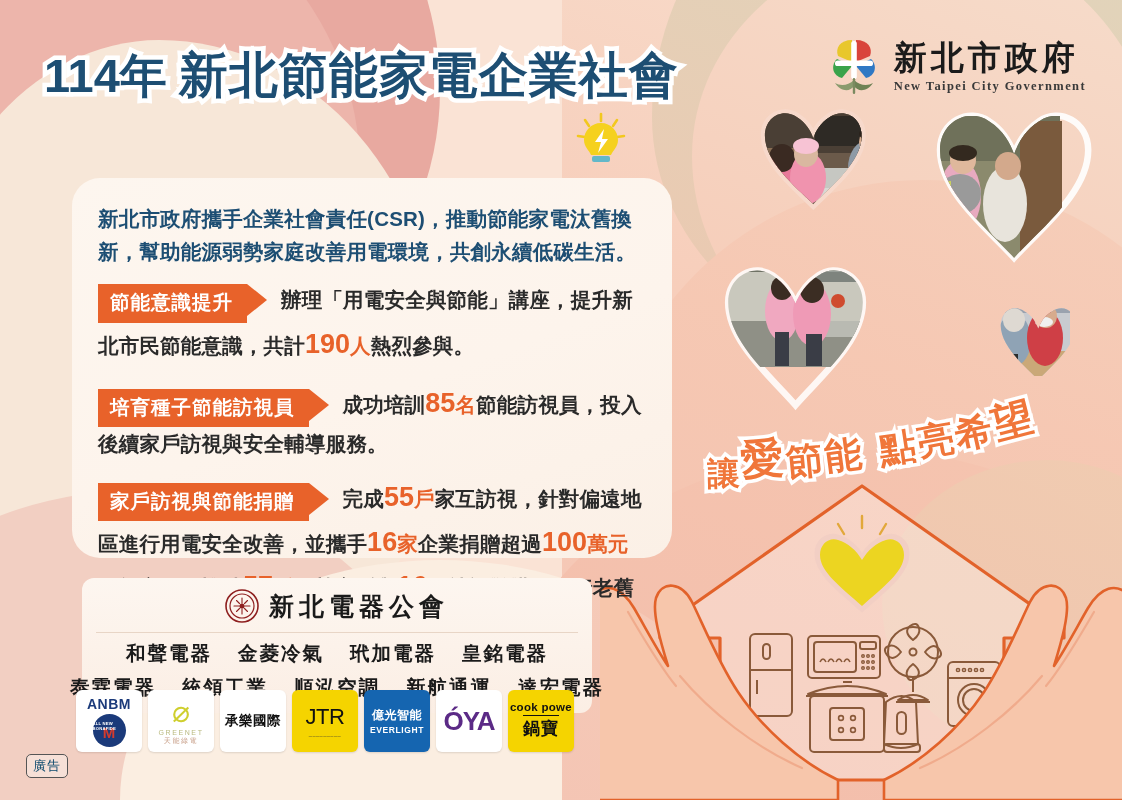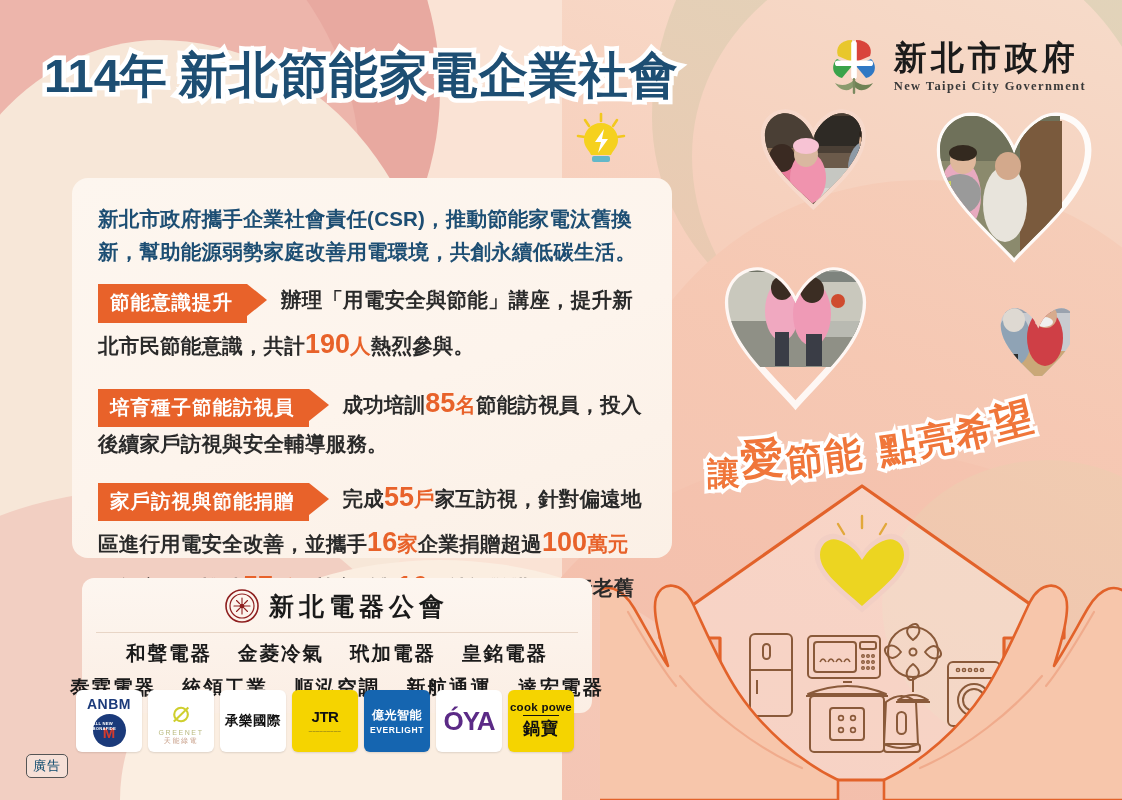--- a/index.html
+++ b/index.html
@@ -137,21 +137,21 @@
   .bulb {
     position: absolute; right: 62px; top: 6px;
     width: 54px; height: 60px;
   }
 
   
   .panel {
     position: absolute; left: 72px; top: 178px;
     width: 600px; height: 380px;
     background: linear-gradient(160deg, #fdf6ef 0%, #fdf4ec 55%, #fbf0e6 100%);
-    border-radius: 16px;
+    border-radius: 28px;
     z-index: 7;
     padding: 24px 26px 18px 26px;
   }
   .lead {
     font-size: 20.5px; font-weight: 700; color: #1d4e73;
     line-height: 1.62; letter-spacing: .2px;
   }
 
   .section { margin-top: 15px; }
   .sec-body {
@@ -232,21 +232,21 @@
   }
   .lg-anbm-circ span { font-size: 4.2px; color: #fff; font-weight: 700; letter-spacing: .2px; position: absolute; top: 7px; }
   .lg-anbm-m { font-size: 15px; color: #d23b2e; font-weight: 700; line-height: 1; margin-top: 5px; }
 
   .lg-green-g { font-size: 30px; color: #cfcf2e; line-height: 1; }
   .lg-green-t { font-size: 7px; color: #b9b97f; letter-spacing: 1.6px; margin-top: 2px; }
   .lg-green-s { font-size: 7px; color: #c9a08a; letter-spacing: 1.6px; }
 
   .lg-cl { font-size: 13.5px; font-weight: 700; color: #111; letter-spacing: .5px; }
 
-  .lg-jtr { font-size: 15px; font-weight: 700; color: #111; letter-spacing: -.5px; }
+  .lg-jtr { font-size: 22px; font-weight: 400; color: #111; letter-spacing: -.5px; }
   .lg-jtr-sub { font-size: 4.5px; color: #333; letter-spacing: .4px; margin-top: 4px; }
 
   .lg-ever-zh { font-size: 12px; font-weight: 700; color: #fff; letter-spacing: .5px; }
   .lg-ever-en { font-size: 8.5px; font-weight: 700; color: #fff; letter-spacing: .6px; margin-top: 1px; }
 
   .lg-oya { font-size: 26px; font-weight: 700; color: #5b2a86; letter-spacing: -1px; }
 
   .lg-cook { font-size: 11.5px; font-weight: 700; color: #111; line-height: 1.02; letter-spacing: .3px; }
   .lg-guobao { font-size: 17px; font-weight: 700; color: #111; border-top: 1.5px solid #111; margin-top: 2px; padding-top: 1px; letter-spacing: 1px; }
 

